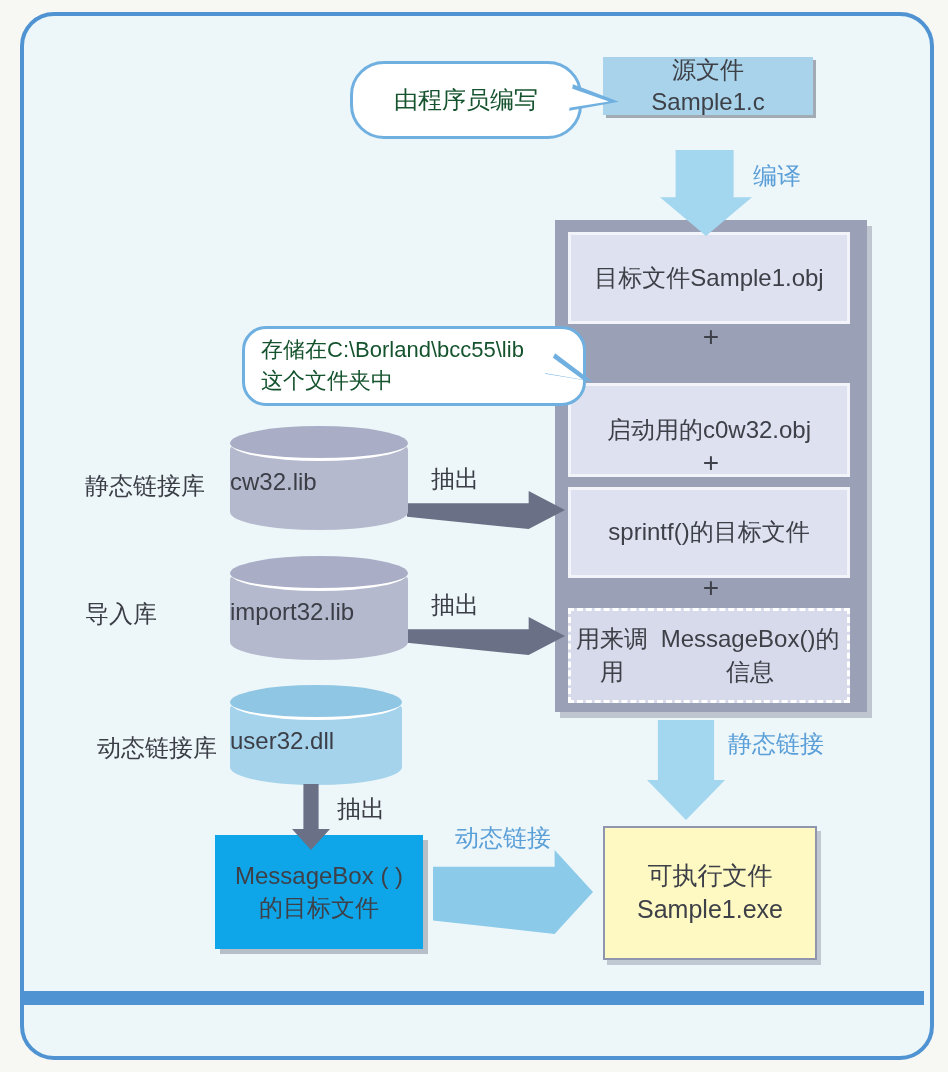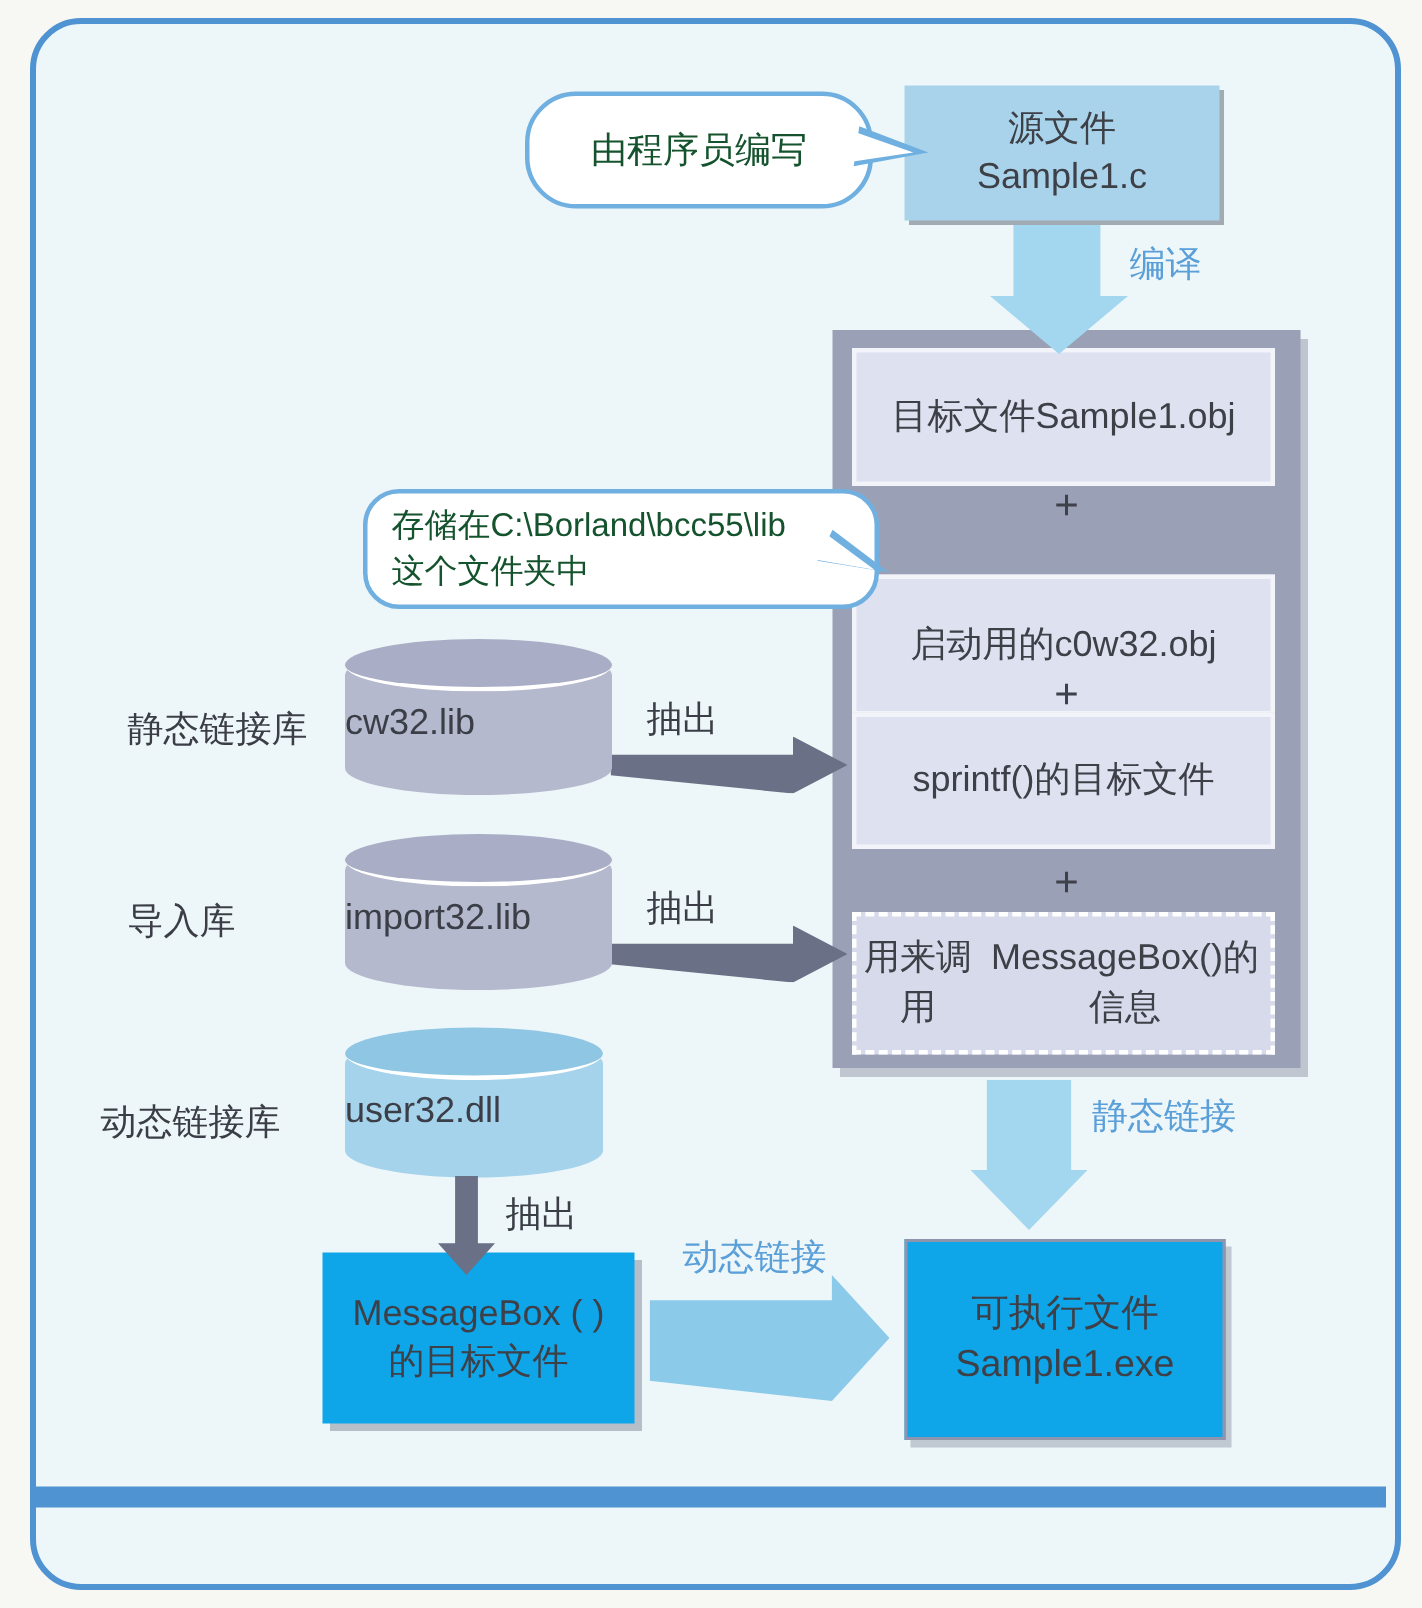--- a/index.html
+++ b/index.html
@@ -35,39 +35,39 @@
   .tail1o { left:571px; top:84px; border-top:11px solid transparent; border-bottom:16px solid transparent; border-left:48px solid #6fb0e0; transform:rotate(8deg); transform-origin:left center; }
   .tail1i { left:569px; top:88px; border-top:8px solid transparent; border-bottom:12px solid transparent; border-left:40px solid #ffffff; transform:rotate(8deg); transform-origin:left center; z-index:9; }
   .tail2o { left:550px; top:352px; border-top:9px solid transparent; border-bottom:14px solid transparent; border-left:46px solid #6fb0e0; transform:rotate(26deg); transform-origin:left center; }
   .tail2i { left:548px; top:356px; border-top:7px solid transparent; border-bottom:11px solid transparent; border-left:38px solid #ffffff; transform:rotate(26deg); transform-origin:left center; z-index:9; }
 
   
   .node {
     display:flex; flex-direction:column; align-items:center; justify-content:center;
     text-align:center; color:#3e4048; line-height:1.35; z-index:5;
   }
-  .src-box  { left:603px; top:57px;  width:210px; height:90px;  background:#a9d3ea; font-size:24px; box-shadow:3px 3px 0 rgba(100,108,124,0.55); }
+  .src-box  { left:603px; top:57px;  width:210px; height:58px;  background:#a9d3ea; font-size:24px; box-shadow:3px 3px 0 rgba(100,108,124,0.55); }
   .msg-box  { left:215px; top:835px; width:208px; height:114px; background:#0ea5e9; font-size:24px; box-shadow:5px 5px 0 rgba(115,122,140,0.45); }
-  .exe-box  { left:603px; top:826px; width:210px; height:130px; background:#0ea5e9; font-size:25px; border:2px solid #8e95ad; box-shadow:4px 5px 0 rgba(125,133,150,0.4); }
+  .exe-box  { left:603px; top:826px; width:210px; height:130px; background:#fef9c3; font-size:25px; border:2px solid #8e95ad; box-shadow:4px 5px 0 rgba(125,133,150,0.4); }
 
   
   .container-gray {
     left:555px; top:220px; width:312px; height:492px;
     background:#9aa0b5; z-index:2;
     box-shadow:5px 6px 0 rgba(145,150,165,0.5);
   }
   .inner-box {
     position:absolute; left:13px; width:276px;
     background:#dde1f0; border:3px solid #f2f4f9;
     display:flex; flex-direction:row; align-items:center; justify-content:center;
     text-align:center; font-size:24px; color:#3e4048; line-height:1.35;
   }
   .ib1 { top:12px;  height:86px; }
   .ib2 { top:135px; height:88px;margin-top:28px; }
-  .ib3 { top:255px; height:85px; }
+  .ib3 { top:267px; height:85px; }
   .ib4 { top:388px; height:89px; background:#d6daea; border:3px dashed #ffffff; }
   .plus { position:absolute; left:0; width:100%; text-align:center; font-size:28px; color:#3f414a; }
   .p1 { top:98px;  height:37px; line-height:37px; }
   .p2 { top:223px; height:40px; line-height:40px; }
   .p3 { top:348px; height:40px; line-height:40px; }
 
   
   .cylinder { z-index:5; }
   .cyl-side { position:absolute; left:0; right:0; top:6px; bottom:0; border-radius:50% / 18px; }
   .cyl-top  { position:absolute; left:0; right:0; top:0; height:32px; border-radius:50%; border-bottom:3px solid #ffffff; }
@@ -77,21 +77,21 @@
   .cyl-blue .cyl-side { background:#a5d3ec; }
   .cyl-blue .cyl-top  { background:#8fc6e4; }
   .cyl1 { left:230px; top:426px; width:178px; height:104px; }
   .cyl2 { left:230px; top:556px; width:178px; height:104px; }
   .cyl3 { left:230px; top:685px; width:172px; height:100px; }
 
   
   .side-label { font-size:24px; color:#3b3e46; z-index:5; }
   .lbl-static  { left:85px; top:470px; }
   .lbl-import  { left:85px; top:598px; }
-  .lbl-dynamic { left:67px; top:732px; }
+  .lbl-dynamic { left:97px; top:732px; }
   .extract-label { font-size:24px; color:#3b3e46; z-index:6; }
   .ex1 { left:431px; top:463px; }
   .ex2 { left:431px; top:589px; }
   .ex3 { left:337px; top:793px; }
   .blue-label { font-size:24px; color:#5b9fd8; z-index:6; }
   .lbl-compile { left:753px; top:160px; }
   .lbl-slink   { left:728px; top:728px; }
   .lbl-dlink   { left:455px; top:822px; }
 
   

